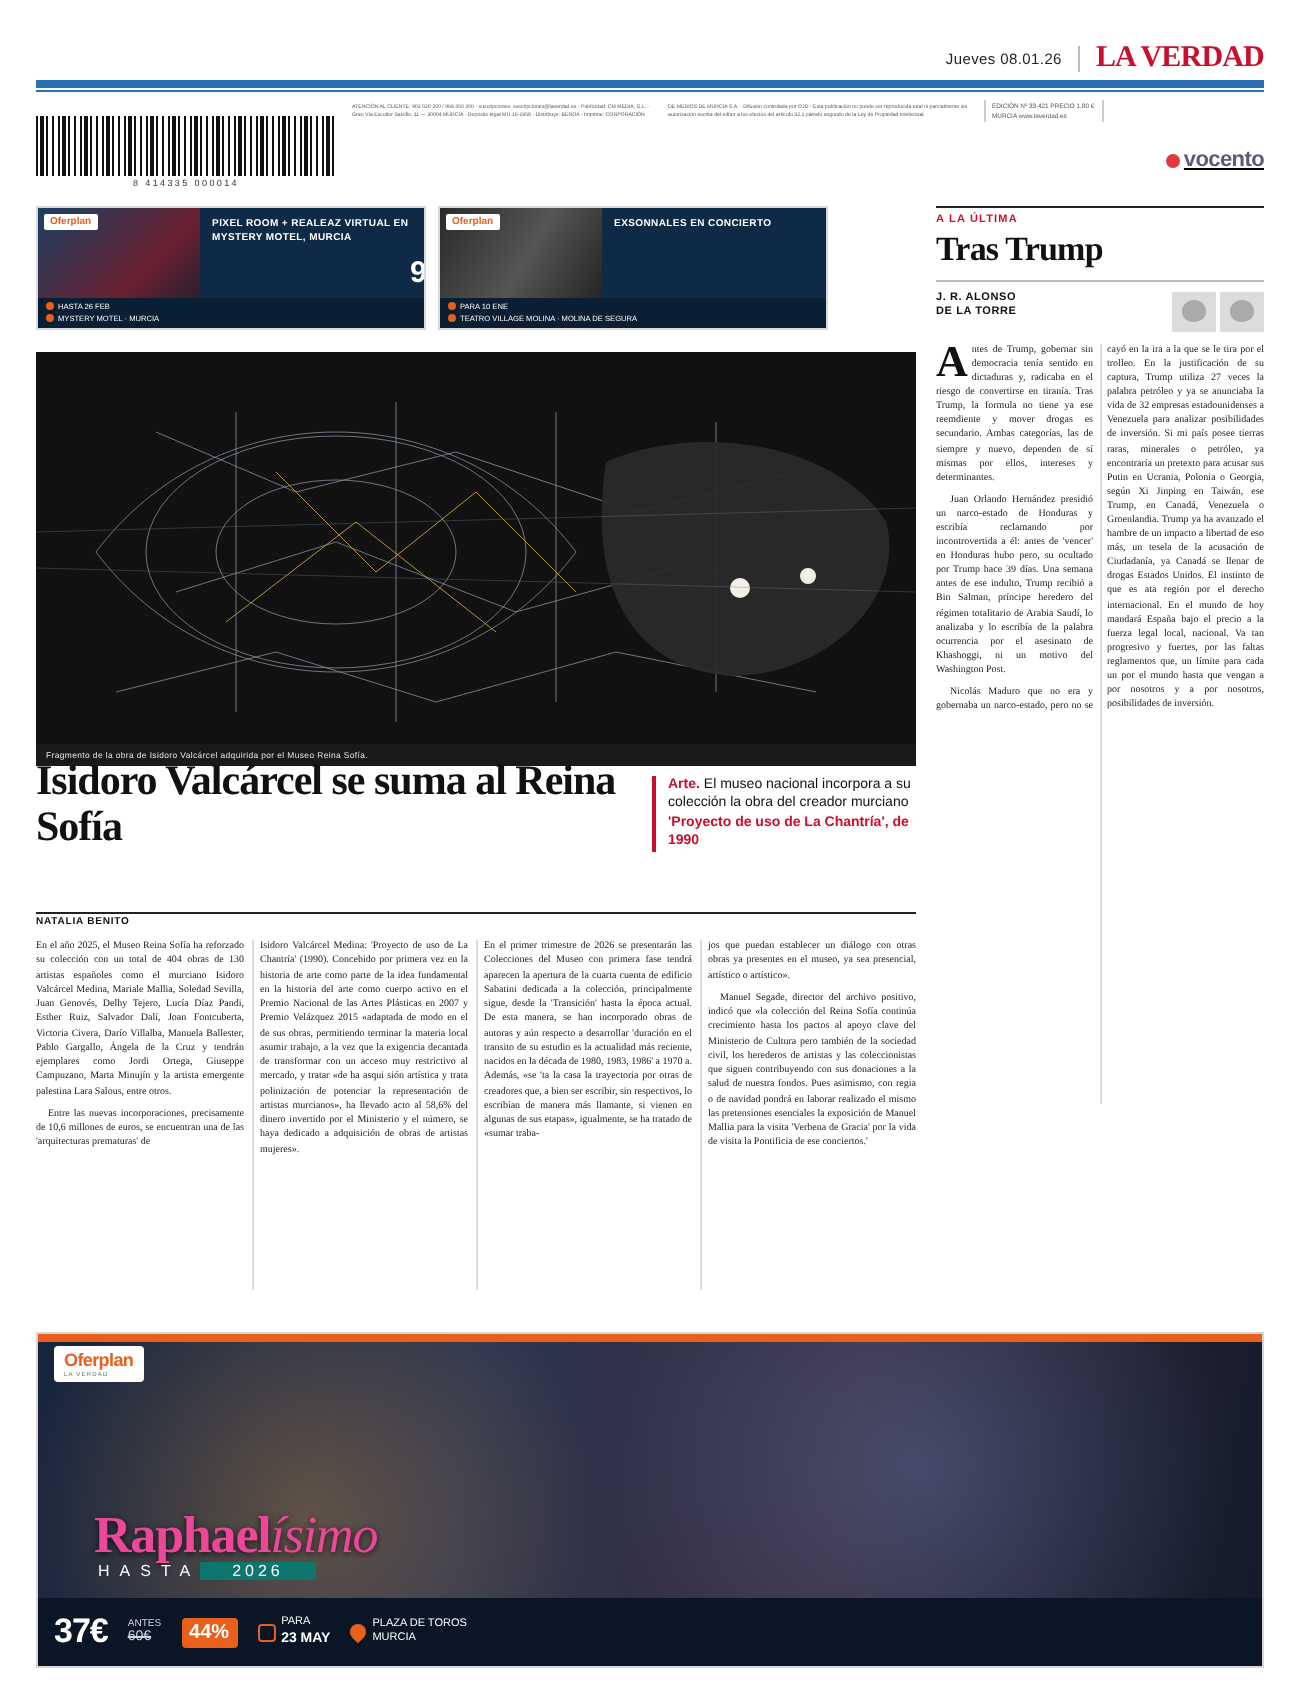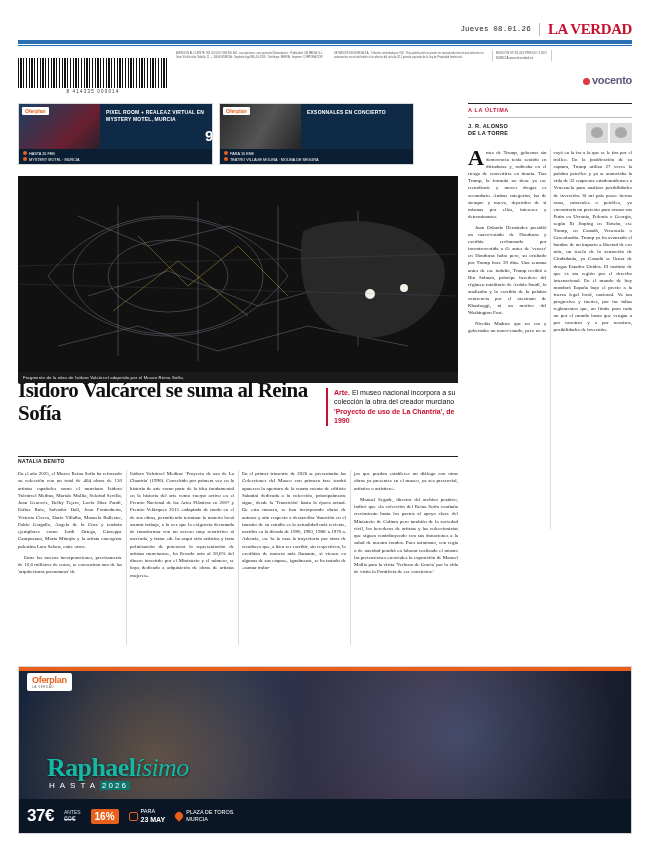--- a/index.html
+++ b/index.html
@@ -20,21 +20,21 @@
   .masthead {
     position: absolute;
     left: 18px; top: 18px; right: 18px;
     height: 22px;
     display: flex;
     align-items: center;
     justify-content: flex-end;
     gap: 8px;
   }
   .masthead-date {
-    font-family: Liberation Mono, monospace;
+    font-family: Liberation Sans, sans-serif;
     font-size: 7.5px;
     color: #222;
     letter-spacing: 0.2px;
   }
   .masthead-sep {
     width: 1px; height: 13px;
     background: #bdbdbd;
   }
   .masthead-logo {
     font-family: "Liberation Serif", serif;
@@ -108,20 +108,21 @@
     line-height: 1.45;
     color: #555;
     border-left: 1px solid #ccc;
     border-right: 1px solid #ccc;
     padding: 1px 3px;
   }
   .vocento {
     width: 72px;
     text-align: right;
     padding-top: 20px;
+    text-decoration: underline;
   }
   .vocento-word {
     font-family: "Liberation Sans", sans-serif;
     font-size: 11px;
     font-weight: bold;
     color: #5a5a7a;
     letter-spacing: -0.3px;
   }
   .vocento-dot {
     display: inline-block;
@@ -433,39 +434,39 @@
   .ad-oferplan small {
     display: block;
     font-size: 3px;
     color: #666;
     font-weight: normal;
     letter-spacing: 0.6px;
   }
   .ad-title {
     position: absolute;
     left: 28px; top: 86px;
-    color: #14b8a6;
+    color: #ec4899;
     font-family: "Liberation Serif", serif;
     font-size: 26px;
     font-weight: bold;
     letter-spacing: -0.6px;
     text-shadow: 0 1px 3px rgba(0,0,0,0.7);
   }
   .ad-title .thin { font-style: italic; font-weight: normal; }
   .ad-tour {
     position: absolute;
     left: 30px; top: 114px;
     color: #ffffff;
     font-family: "Liberation Sans", sans-serif;
     font-size: 8px;
     letter-spacing: 5px;
   }
   .ad-tour .year {
     background: #0f766e;
-    padding: 0 2px;
+    padding: 0 16px;
     letter-spacing: 2px;
   }
   .ad-bar {
     position: absolute;
     left: 0; right: 0; bottom: 0;
     height: 34px;
     background: #0a1526;
     display: flex;
     align-items: center;
     padding: 0 8px;
@@ -599,20 +600,21 @@
       <div class="promo-foot">
         <span class="line"><span class="tag-dot"></span><span>PARA 10 ENE</span></span>
         <span class="line"><span class="tag-dot"></span><span>TEATRO VILLAGE MOLINA · MOLINA DE SEGURA</span></span>
       </div>
     </div>
   </div>
 
   <div class="right-col">
     <div class="ala-rule-top"></div>
     <div class="ala-kicker">A LA ÚLTIMA</div>
+    <div class="ala-title">Tras Trump</div>
     <div class="ala-rule"></div>
     <div class="byline-row">
       <div>
         <div class="byline-name">J. R. ALONSO</div>
         <div class="byline-name">DE LA TORRE</div>
       </div>
       <div class="byline-portraits">
         <div class="portrait"></div>
         <div class="portrait"></div>
       </div>
@@ -692,21 +694,21 @@
     </div>
     <div class="ad-tour">
       <span>HASTA</span><span class="year">2026</span>
     </div>
     <div class="ad-bar">
       <div class="ad-price">37€</div>
       <div class="ad-old">
         <span>ANTES</span><br>
         <s>60€</s>
       </div>
-      <div class="ad-disc">16%</div>
+      <div class="ad-disc">44%</div>
       <div class="ad-date">
         <span class="ad-icon"></span>
         <span>
           <span>PARA</span><br>
           <b>23 MAY</b>
         </span>
       </div>
       <div class="ad-place">
         <span class="ad-pin"></span>
         <span>

